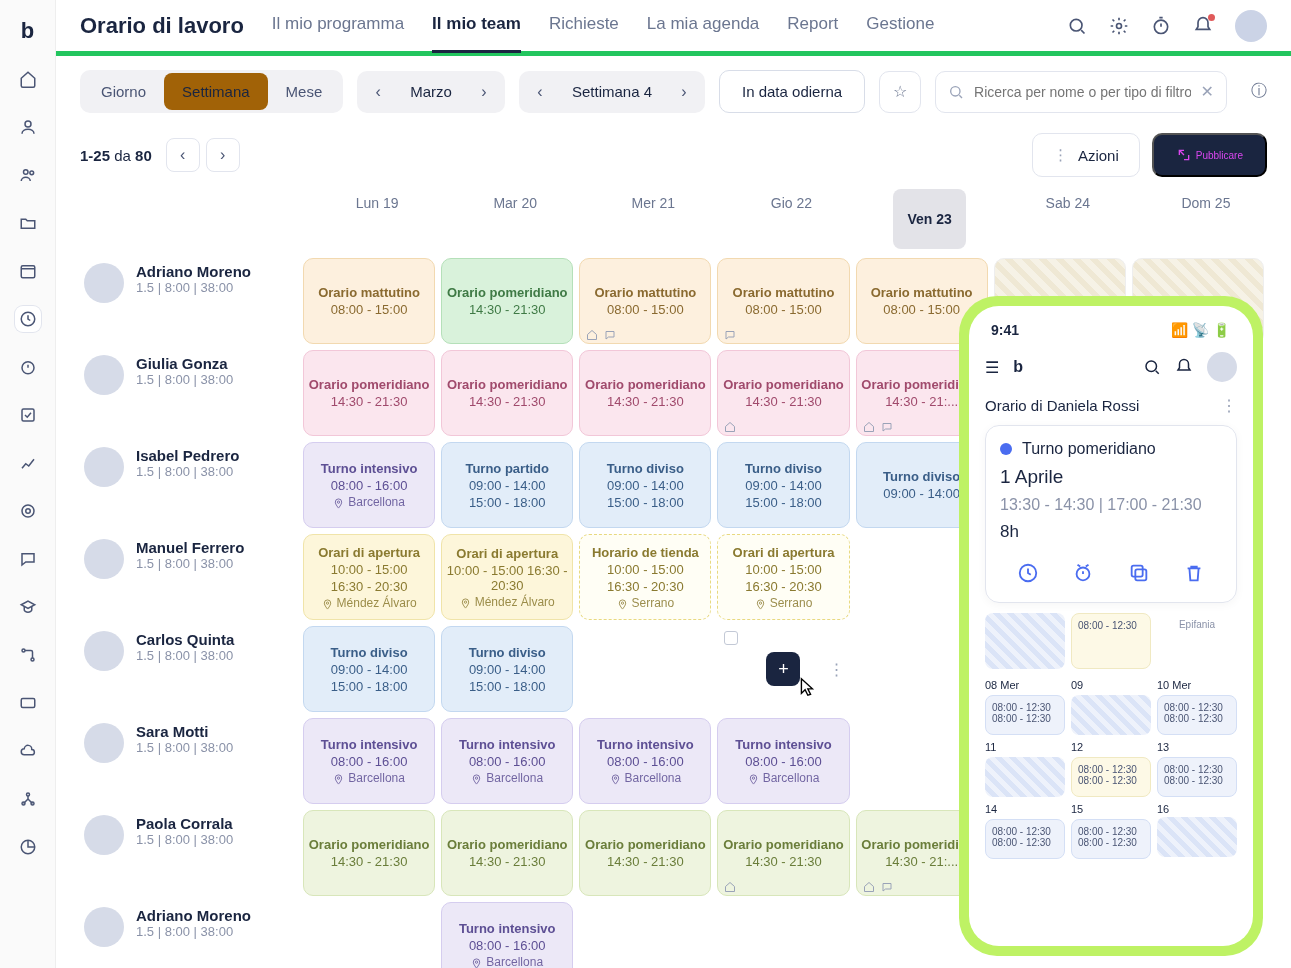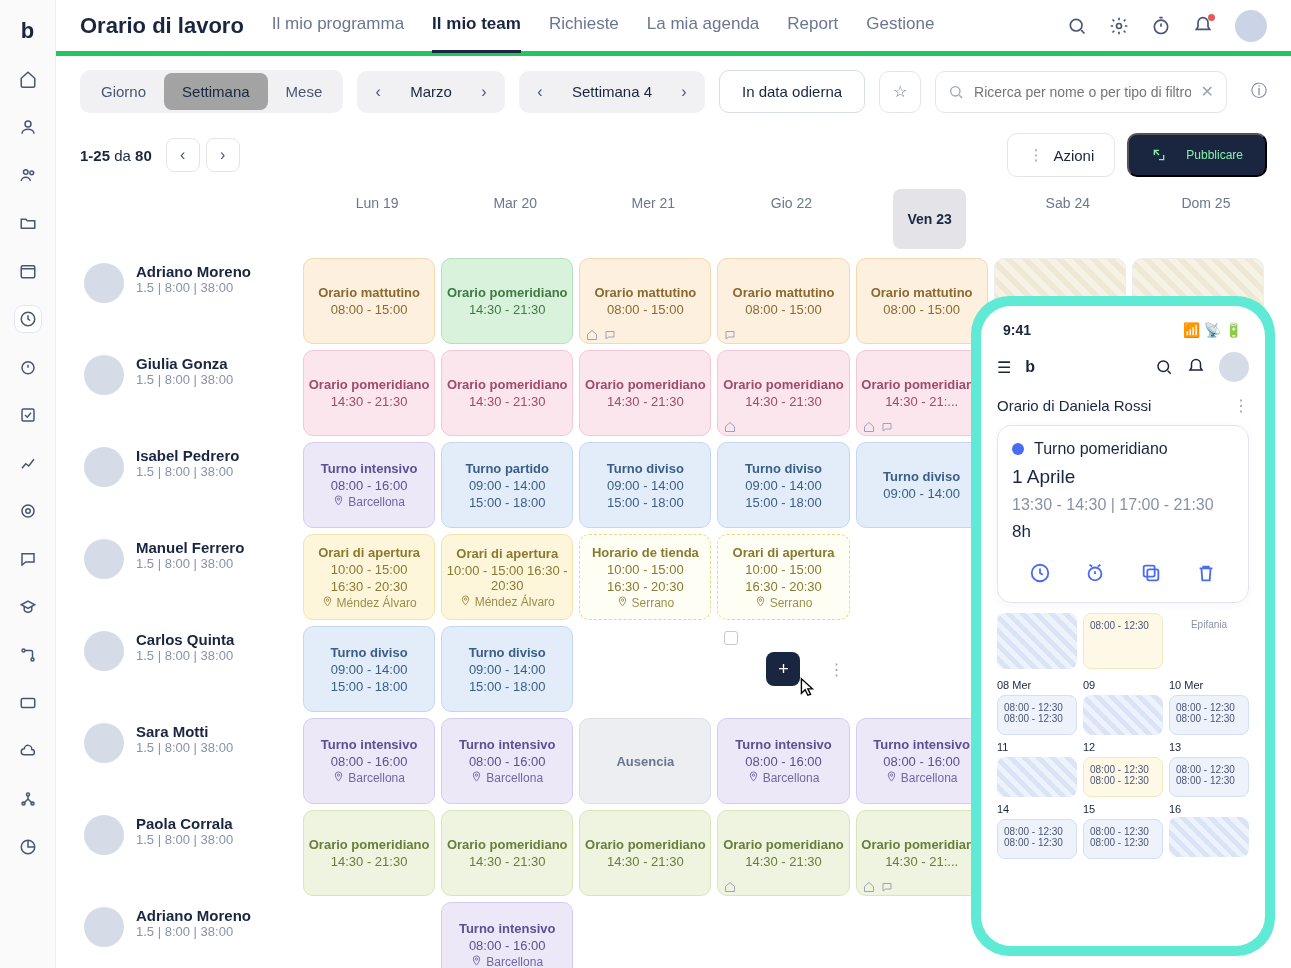--- a/index.html
+++ b/index.html
@@ -13,69 +13,69 @@
 .topbar{display:flex;align-items:center;height:56px;padding:0 24px;gap:28px;border-bottom:5px solid #22c55e}
 .title{font-size:22px;font-weight:700;color:#1a2540}
 .tabs{display:flex;gap:28px;font-size:17px;color:#6b7690}
 .tab{padding:16px 0;cursor:pointer}
 .tab.active{color:#1a2540;font-weight:600;border-bottom:3px solid #1a2540}
 .top-icons{margin-left:auto;display:flex;align-items:center;gap:22px;color:#4a5574}
 .avatar-sm{width:32px;height:32px;border-radius:50%;background:#cbd3e6}
 .controls{display:flex;align-items:center;padding:14px 24px;gap:14px}
 .seg{display:flex;background:#f1f1f4;border-radius:10px;padding:3px}
 .seg-btn{padding:10px 18px;border-radius:8px;font-size:15px;color:#4a5574;cursor:pointer}
-.seg-btn.active{background:#a3a3a3;color:#1a2540}
+.seg-btn.active{background:#a16207;color:#1a2540}
 .nav-box{display:flex;align-items:center;background:#f1f1f4;border-radius:10px;padding:3px}
 .nav-arrow{width:36px;height:36px;display:flex;align-items:center;justify-content:center;color:#4a5574;cursor:pointer}
 .nav-label{padding:0 14px;font-size:15px;color:#1a2540}
 .today-btn{border:1px solid #d8dde8;border-radius:10px;padding:12px 22px;font-size:15px;color:#1a2540;background:#fff;cursor:pointer}
 .star-btn{border:1px solid #e2e5ee;border-radius:10px;width:42px;height:42px;display:flex;align-items:center;justify-content:center;color:#6b7690}
 .search{flex:1;display:flex;align-items:center;border:1px solid #e2e5ee;border-radius:10px;padding:0 12px;height:42px;color:#9aa3b8;gap:10px;max-width:340px;margin-left:auto}
 .search input{border:none;outline:none;flex:1;font-size:14px;color:#4a5574;background:transparent}
 .info-btn{color:#6b7690;margin-left:10px}
 .row2{display:flex;align-items:center;padding:6px 24px 12px}
 .range{font-size:15px;color:#1a2540}
 .range b{font-weight:700}
 .pager{margin-left:14px;display:flex;gap:6px}
 .pager-btn{width:34px;height:34px;border:1px solid #e2e5ee;border-radius:8px;display:flex;align-items:center;justify-content:center;color:#4a5574}
 .actions-right{margin-left:auto;display:flex;gap:12px}
 .actions-btn{border:1px solid #e2e5ee;border-radius:10px;padding:12px 20px;font-size:15px;color:#1a2540;background:#fff;display:flex;align-items:center;gap:10px}
-.publish-btn{background:#1a2540;color:#86efac;border-radius:10px;padding:12px 22px;font-size:12px;display:flex;align-items:center;gap:19px}
+.publish-btn{background:#1a2540;color:#d946ef;border-radius:10px;padding:12px 22px;font-size:10px;display:flex;align-items:center;gap:4px}
 .grid-wrap{flex:1;overflow:hidden;padding:0 24px}
 .head-row{display:grid;grid-template-columns:220px repeat(7,1fr);gap:16px;padding-bottom:6px}
 .day-head{text-align:center;font-size:14px;color:#6b7690;padding:6px 0}
 .day-head.current{background:#e3e3e8;border-radius:8px;color:#1a2540;font-weight:600;width:fit-content;margin:0 auto;padding:22px 14px}
 .body{display:flex;flex-direction:column}
 .emp-row{display:grid;grid-template-columns:220px repeat(7,1fr);min-height:92px;align-items:stretch}
 .emp-cell{display:flex;align-items:flex-start;gap:12px;padding:8px 4px}
 .emp-av{width:40px;height:40px;border-radius:50%;background:#d6dbe8;flex-shrink:0}
 .emp-name{font-size:15px;font-weight:600;color:#1a2540}
 .emp-meta{font-size:13px;color:#8a92a8}
 .cell{padding:3px;position:relative}
 .shift{border-radius:10px;border:1px solid;padding:6px 4px;height:100%;display:flex;flex-direction:column;align-items:center;justify-content:center;font-size:13px;text-align:center;gap:2px}
 .shift .st{font-weight:600;font-size:13px}
 .shift .tm{font-size:13px}
-.shift .loc{font-size:12px;display:flex;align-items:flex-start;gap:4px;color:inherit;opacity:.85}
+.shift .loc{font-size:12px;display:flex;align-items:flex-end;gap:4px;color:inherit;opacity:.85}
 .c-orange{background:#fdf0de;border-color:#f2d9b0;color:#8a6a30}
 .c-green{background:#d9f2db;border-color:#b5e0b9;color:#3f7a45}
 .c-pink{background:#fbe6ee;border-color:#f2c7d8;color:#a04a6c}
 .c-blue{background:#e2edf9;border-color:#c3d8f0;color:#3a5e88}
 .c-purple{background:#ece8f7;border-color:#d5cdef;color:#5d4f94}
 .c-yellow{background:#fdf6da;border-color:#f0e4a9;color:#8a7a30}
 .c-yellow-d{background:#fffef5;border:1.5px dashed #e8d980;color:#8a7a30}
 .c-lime{background:#eef4df;border-color:#d8e6ba;color:#6a7d3a}
 .c-gray{background:#eceef1;border-color:#dcdfe6;color:#6b7690}
 .hatched{background:repeating-linear-gradient(45deg,#f6f2e6,#f6f2e6 6px,#efe8d4 6px,#efe8d4 12px);border:1px solid #eee;border-radius:10px;height:100%}
 .shift-icons{position:absolute;bottom:6px;left:10px;display:flex;gap:6px;color:#9aa3b8;font-size:12px}
 .add-btn{width:34px;height:34px;border-radius:8px;background:#1a2540;color:#fff;display:flex;align-items:center;justify-content:center;position:absolute;top:50%;left:50%;transform:translate(-50%,-50%);font-size:18px}
 .cursor{position:absolute;top:58%;left:58%;color:#000}
 .checkbox{position:absolute;top:8px;left:10px;width:14px;height:14px;border:1.5px solid #c3c9d6;border-radius:3px;background:#fff}
 .dots-v{position:absolute;top:50%;right:8px;transform:translateY(-50%);color:#9aa3b8}
 
-.phone{position:absolute;right:16px;top:296px;width:304px;height:660px;background:#5eead4;border-radius:38px;padding:10px}
+.phone{position:absolute;right:28px;top:296px;width:304px;height:660px;background:#bef264;border-radius:38px;padding:10px}
 .phone-inner{background:#fff;border-radius:30px;height:100%;padding:12px 16px;display:flex;flex-direction:column;overflow:hidden}
 .status{display:flex;justify-content:space-between;font-size:14px;font-weight:600;padding:4px 6px}
 .ph-top{display:flex;align-items:center;justify-content:space-between;padding:10px 0}
 .ph-top .l{display:flex;gap:14px;align-items:center;color:#1a2540}
 .ph-top .r{display:flex;gap:14px;align-items:center;color:#1a2540}
 .ph-av{width:30px;height:30px;border-radius:50%;background:#d6dbe8}
 .ph-title-row{display:flex;justify-content:space-between;align-items:center;padding:4px 0 10px}
 .ph-title{font-size:15px;color:#1a2540}
 .card{border:1px solid #e2e5ee;border-radius:14px;padding:14px;box-shadow:0 2px 10px rgba(0,0,0,.04)}
 .card-row1{display:flex;align-items:center;gap:10px;font-size:16px;color:#1a2540}
@@ -576,25 +576,20 @@
               <div class="shift c-purple">
                 <div class="st">Turno intensivo</div>
                 <div class="tm">08:00 - 16:00</div>
                 <div class="loc"><svg width="11" height="11" viewBox="0 0 24 24" fill="none" stroke="currentColor" stroke-width="2">
                     <path d="M12 2a7 7 0 017 7c0 5-7 13-7 13S5 14 5 9a7 7 0 017-7z"></path>
                     <circle cx="12" cy="9" r="2.5"></circle>
                   </svg>Barcellona</div>
               </div>
             </div>
             <div class="cell">
-              <div class="shift c-gray">
-                <div class="st">Ausencia</div>
-              </div>
-            </div>
-            <div class="cell">
               <div class="shift c-purple">
                 <div class="st">Turno intensivo</div>
                 <div class="tm">08:00 - 16:00</div>
                 <div class="loc"><svg width="11" height="11" viewBox="0 0 24 24" fill="none" stroke="currentColor" stroke-width="2">
                     <path d="M12 2a7 7 0 017 7c0 5-7 13-7 13S5 14 5 9a7 7 0 017-7z"></path>
                     <circle cx="12" cy="9" r="2.5"></circle>
                   </svg>Barcellona</div>
               </div>
             </div>
             <div class="cell">

